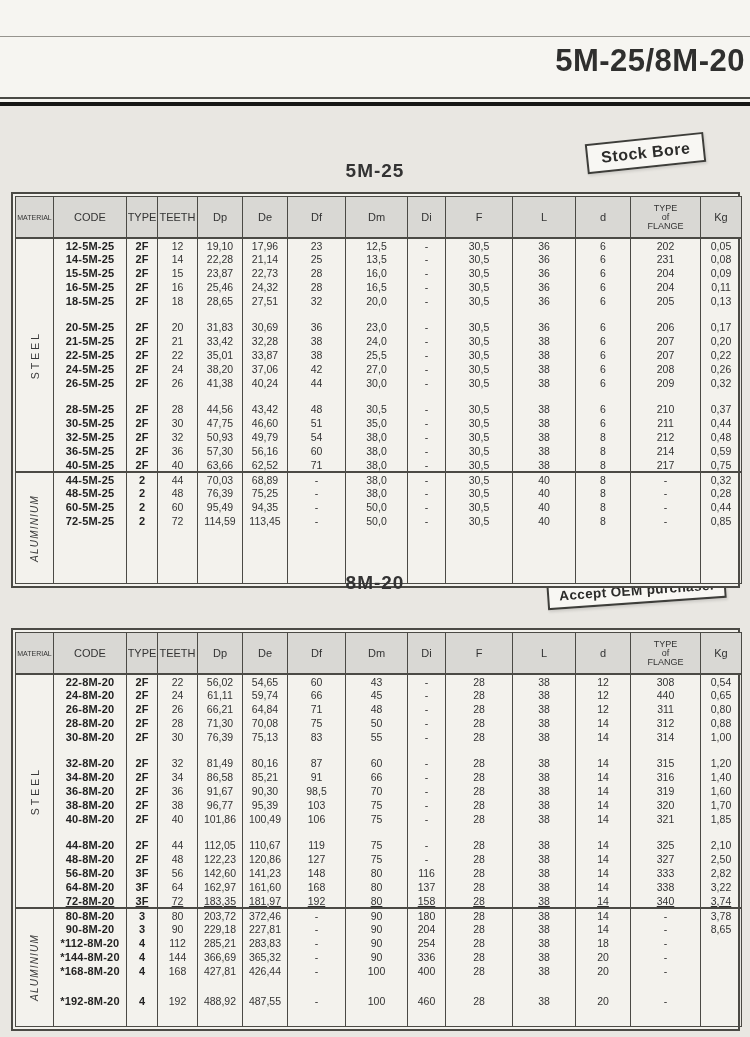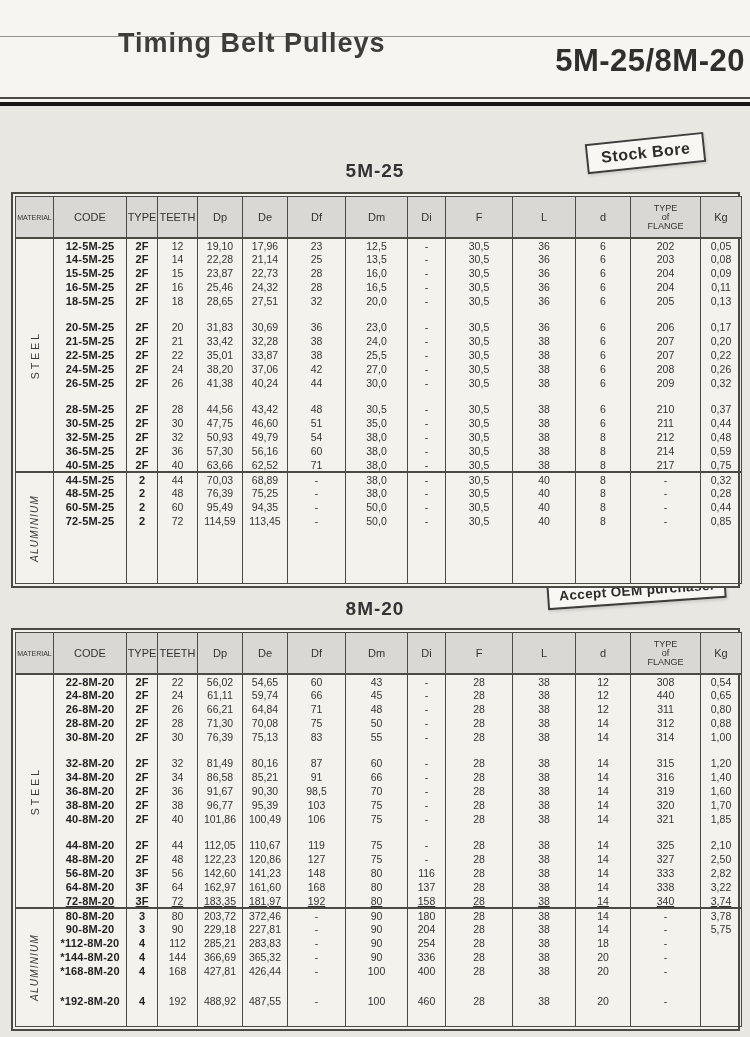--- a/index.html
+++ b/index.html
@@ -27,21 +27,21 @@
   .stamp{
     position:absolute;background:#f8f7f3;border:2px solid #3e3e3a;
     font-weight:bold;color:#2c2c2a;white-space:nowrap;
     box-shadow:1px 2px 3px rgba(0,0,0,.12);
   }
   .stamp.stock{left:586px;top:138px;font-size:16px;padding:4px 13px;transform:rotate(-6deg);letter-spacing:.5px;}
   .stamp.oem{left:547px;top:577px;font-size:13.5px;padding:4px 10px;transform:rotate(-4deg);letter-spacing:.4px;}
 
   .section-title{position:absolute;left:0;width:100%;text-align:center;font-weight:bold;color:#333;font-size:19px;letter-spacing:1px;margin:0;}
   .t1-title{top:160px;}
-  .t2-title{top:598px;}
+  .t2-title{top:572px;}
 
   .tframe{
     position:absolute;left:11px;width:729px;box-sizing:border-box;
     border:2px solid #4b4a45;padding:2px;background:var(--table-bg);
   }
   .t1{top:192px;height:396px;}
   .t2{top:628px;height:403px;}
 
   table.ptable{border-collapse:collapse;table-layout:fixed;width:100%;height:100%;border:1px solid #4b4a45;}
   .ptable th,.ptable td{
@@ -65,21 +65,20 @@
   .vlabel.italic{font-style:italic;letter-spacing:1.2px;font-size:10px;}
 </style>
 </head>
 <body>
 
 <div class="page">
   <div class="band"></div>
   <div class="top-rule"></div>
 
   <div class="brand">
-    <div>Timing Belt Pulleys</div>
   </div>
   <div class="model">5M-25/8M-20</div>
 
   <div class="rule-thin"></div>
   <div class="rule-thick"></div>
 
   <div class="stamp stock">Stock Bore</div>
   <div class="stamp oem">Accept OEM purchase.</div>
 
   <h2 class="section-title t1-title">5M-25</h2>
@@ -145,21 +144,21 @@
             <td class="type">2F</td>
             <td class="val">14</td>
             <td class="val">22,28</td>
             <td class="val">21,14</td>
             <td class="val">25</td>
             <td class="val">13,5</td>
             <td class="val">-</td>
             <td class="val">30,5</td>
             <td class="val">36</td>
             <td class="val">6</td>
-            <td class="val">203</td>
+            <td class="val">231</td>
             <td class="val">0,08</td>
           </tr>
           <tr class="data" style="height: 14px;">
             <td class="code">15-5M-25</td>
             <td class="type">2F</td>
             <td class="val">15</td>
             <td class="val">23,87</td>
             <td class="val">22,73</td>
             <td class="val">28</td>
             <td class="val">16,0</td>
@@ -784,21 +783,21 @@
             <td class="val">90</td>
             <td class="val">229,18</td>
             <td class="val">227,81</td>
             <td class="val">-</td>
             <td class="val">90</td>
             <td class="val">204</td>
             <td class="val">28</td>
             <td class="val">38</td>
             <td class="val">14</td>
             <td class="val">-</td>
-            <td class="val">5,75</td>
+            <td class="val">8,65</td>
           </tr>
           <tr class="data" style="height: 14px;">
             <td class="code">*112-8M-20</td>
             <td class="type">4</td>
             <td class="val">112</td>
             <td class="val">285,21</td>
             <td class="val">283,83</td>
             <td class="val">-</td>
             <td class="val">90</td>
             <td class="val">254</td>

